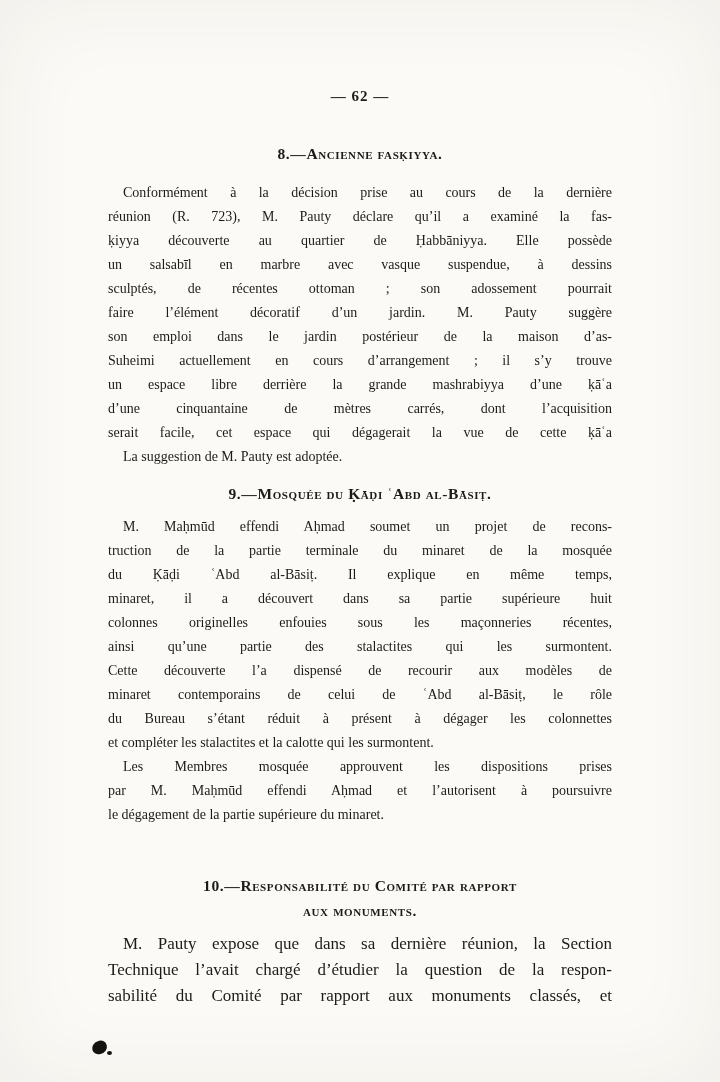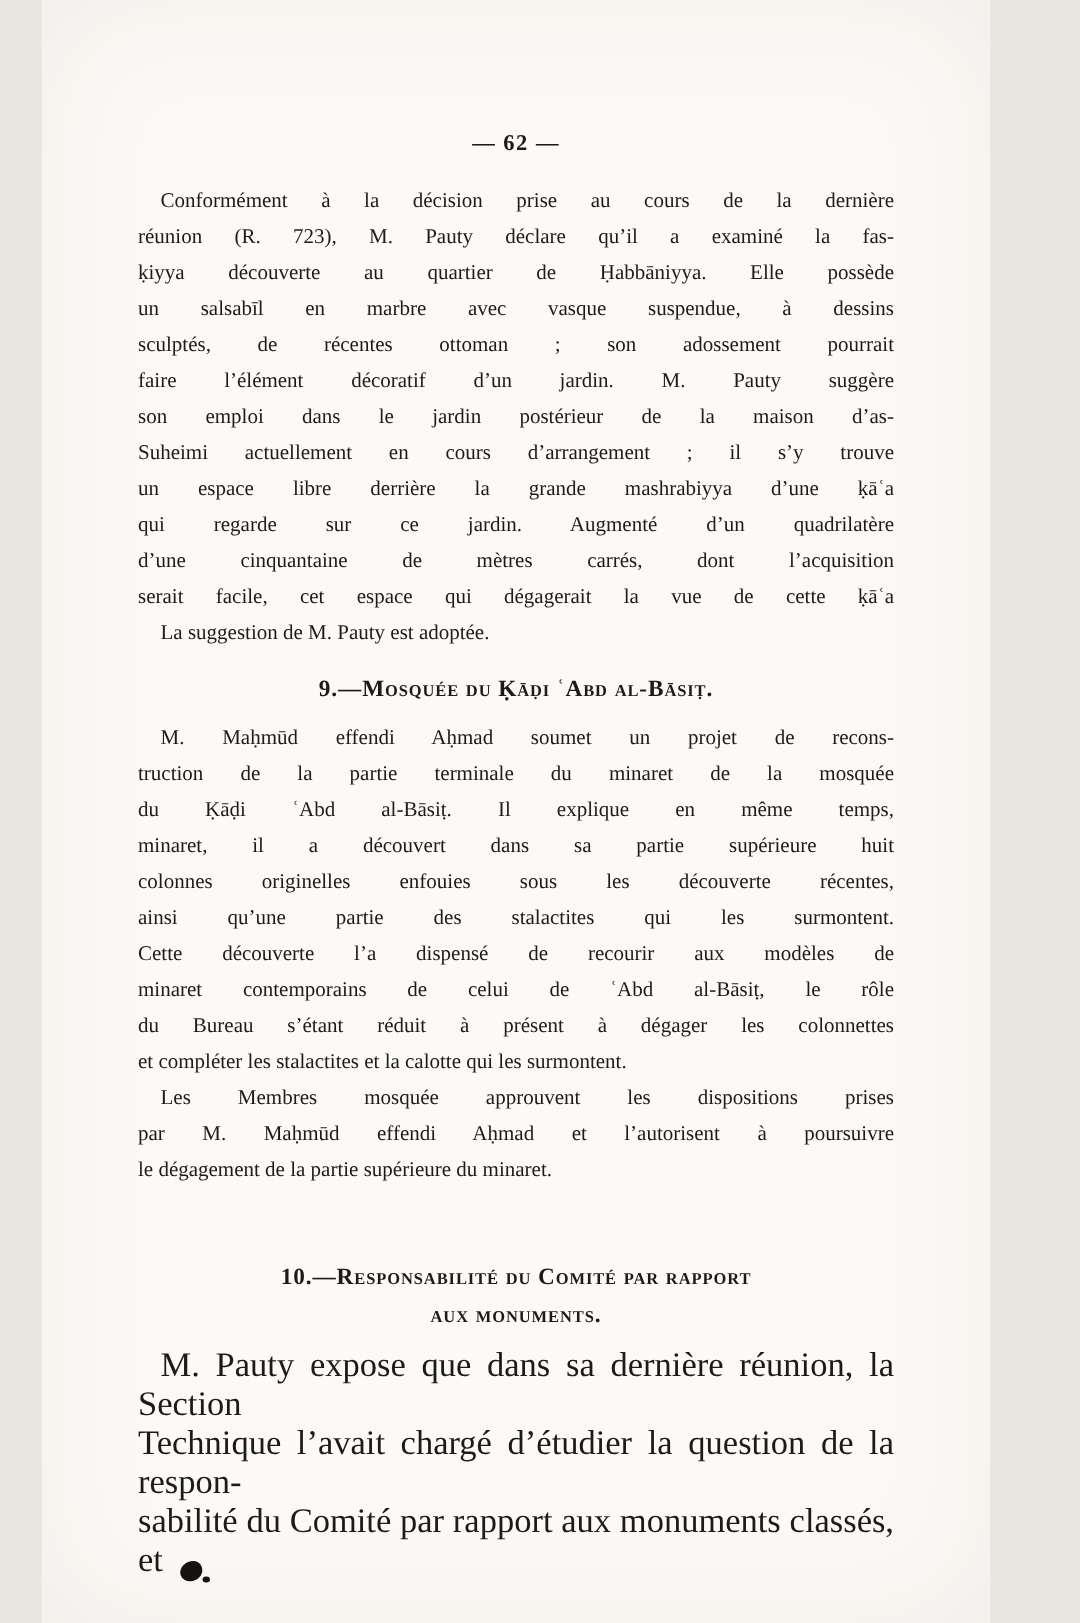--- a/index.html
+++ b/index.html
@@ -5,27 +5,26 @@
   * { margin: 0; padding: 0; box-sizing: border-box; }
   html, body { width: 720px; }
   body {
     width: 720px;
     height: 1082px;
     background: #e9e7e1;
     font-family: "Liberation Serif", "DejaVu Serif", serif;
   }
   .scan {
     position: relative;
-    width: 632px;
+    width: 720px;
     height: 1082px;
     background: var(--paper, #fbfaf6);
     box-shadow: inset 0 0 90px rgba(70, 58, 35, 0.06);
     color: var(--ink, #1d1b18);
     overflow: hidden;
-    margin-left: 28px;
   }
   .content { width: 504px; margin: 0 auto; }
   .page-number {
     padding-top: 88px;
     text-align: center;
     font-size: 15px;
     line-height: 17px;
     font-weight: 700;
     letter-spacing: 1px;
   }
@@ -46,65 +45,65 @@
   .para.flush { margin-top: 0; }
   .para.s10p  { margin-top: 8px; }
   .line {
     font-size: 14px;
     line-height: 24px;
     text-align: justify;
     text-align-last: justify;
   }
   .line.last   { text-align-last: left; }
   .line.indent { text-indent: 15px; }
-  .s10 .line { font-size: 23px; line-height: 26px; }
+  .s10 .line { font-size: 17px; line-height: 26px; }
   .blot { position: absolute; background: #15130f; }
   .blot-a {
     left: 92px; top: 1041px; width: 15px; height: 13px;
     border-radius: 60% 45% 55% 50%;
     transform: rotate(-15deg);
   }
   .blot-b { left: 107px; top: 1051px; width: 5px; height: 4px; border-radius: 50%; }
 </style>
 </head>
 <body>
 
 <div class="scan">
   <div class="content">
 
     <div class="page-number">— 62 —</div>
 
     <section class="doc-section">
+      <h2 class="heading h8">8.—Ancienne fasḳiyya.</h2>
       <div class="para first">
         <div class="line indent">Conformément à la décision prise au cours de la dernière</div>
         <div class="line">réunion (R. 723), M. Pauty déclare qu’il a examiné la fas-</div>
         <div class="line">ḳiyya découverte au quartier de Ḥabbāniyya. Elle possède</div>
         <div class="line">un salsabīl en marbre avec vasque suspendue, à dessins</div>
         <div class="line">sculptés, de récentes ottoman ; son adossement pourrait</div>
         <div class="line">faire l’élément décoratif d’un jardin. M. Pauty suggère</div>
         <div class="line">son emploi dans le jardin postérieur de la maison d’as-</div>
         <div class="line">Suheimi actuellement en cours d’arrangement ; il s’y trouve</div>
         <div class="line">un espace libre derrière la grande mashrabiyya d’une ḳāʿa</div>
-        <div class="line">qui regarde sur ce jardin. Augmenté d’un quadrilatère</div>
         <div class="line">d’une cinquantaine de mètres carrés, dont l’acquisition</div>
         <div class="line">serait facile, cet espace qui dégagerait la vue de cette ḳāʿa</div>
       </div>
       <div class="para flush">
         <div class="line indent last">La suggestion de M. Pauty est adoptée.</div>
       </div>
     </section>
 
     <section class="doc-section">
       <h2 class="heading h9">9.—Mosquée du Ḳāḍi ʿAbd al-Bāsiṭ.</h2>
       <div class="para">
         <div class="line indent">M. Maḥmūd effendi Aḥmad soumet un projet de recons-</div>
         <div class="line">truction de la partie terminale du minaret de la mosquée</div>
         <div class="line">du Ḳāḍi ʿAbd al-Bāsiṭ. Il explique en même temps,</div>
         <div class="line">minaret, il a découvert dans sa partie supérieure huit</div>
-        <div class="line">colonnes originelles enfouies sous les découverte récentes,</div>
+        <div class="line">colonnes originelles enfouies sous les maçonneries récentes,</div>
         <div class="line">ainsi qu’une partie des stalactites qui les surmontent.</div>
         <div class="line">Cette découverte l’a dispensé de recourir aux modèles de</div>
         <div class="line">minaret contemporains de celui de ʿAbd al-Bāsiṭ, le rôle</div>
         <div class="line">du Bureau s’étant réduit à présent à dégager les colonnettes</div>
         <div class="line last">et compléter les stalactites et la calotte qui les surmontent.</div>
       </div>
       <div class="para flush">
         <div class="line indent">Les Membres mosquée approuvent les dispositions prises</div>
         <div class="line">par M. Maḥmūd effendi Aḥmad et l’autorisent à poursuivre</div>
         <div class="line last">le dégagement de la partie supérieure du minaret.</div>

